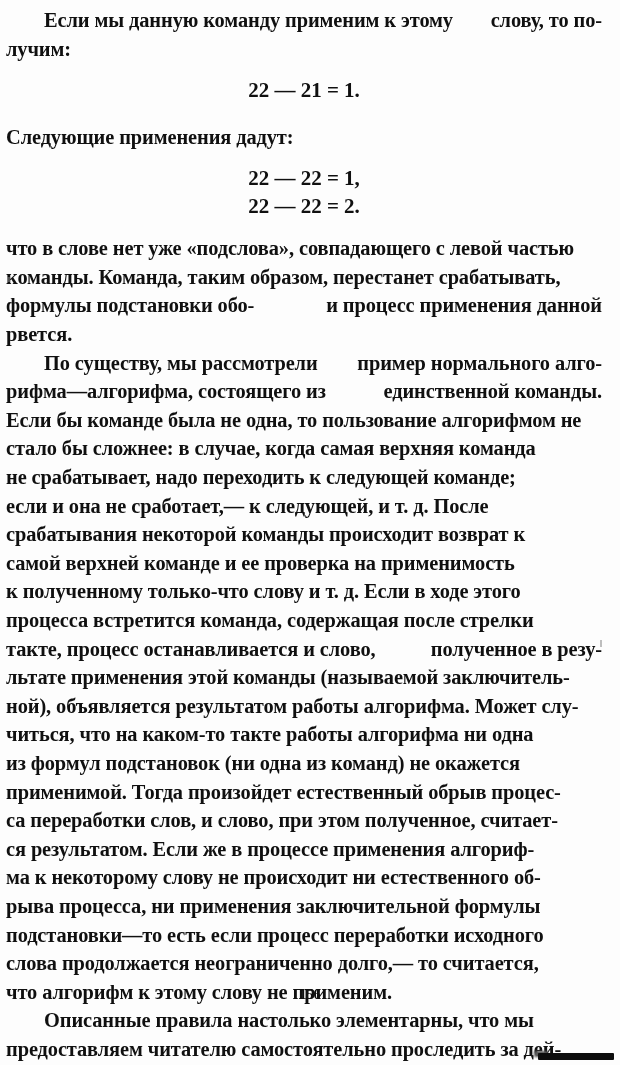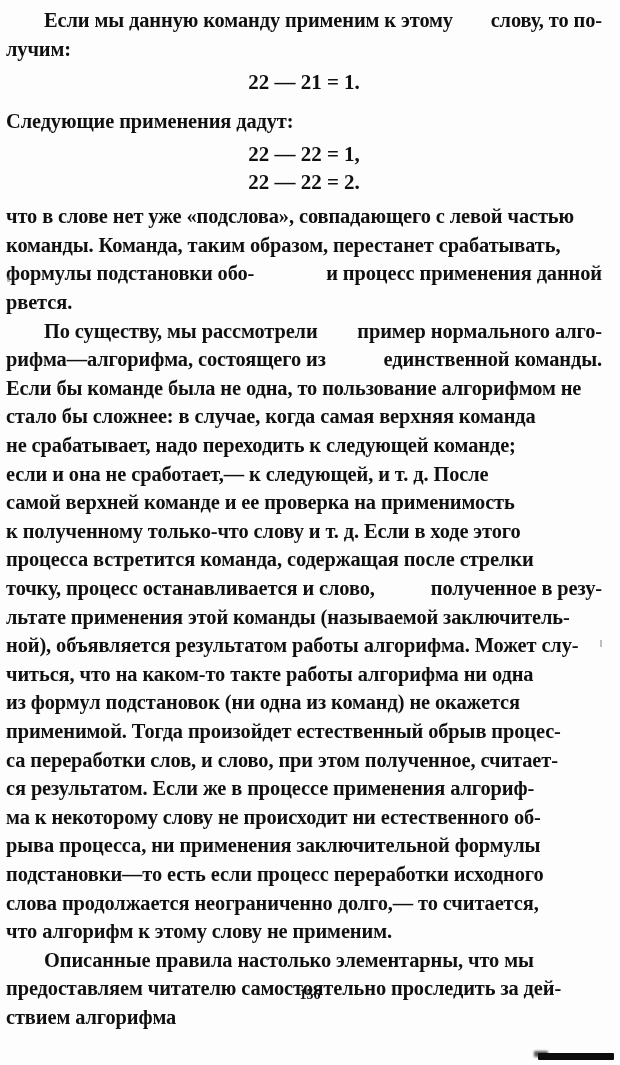--- a/index.html
+++ b/index.html
@@ -37,21 +37,21 @@
   .line.j {
     display: flex;
     justify-content: space-between;
     white-space: normal;
   }
   .line.j > span { white-space: pre; }
   .line.ind { padding-left: 38px; }
 
   
   .formula-block {
-    margin: 0;
+    margin: 8px;
     padding: 0;
   }
   .formula {
     font-size: 21px;
     line-height: 27.5px;
     font-weight: 700;
     text-align: center;
     white-space: pre;
     font-family: "Liberation Serif", "DejaVu Serif", serif;
   }
@@ -144,25 +144,26 @@
         <span>пример нормального алго-</span>
       </div>
       <div class="line j">
         <span>рифма—алгорифма, состоящего из</span>
         <span>единственной команды.</span>
       </div>
       <div class="line">Если бы команде была не одна, то пользование алгорифмом не</div>
       <div class="line">стало бы сложнее: в случае, когда самая верхняя команда</div>
       <div class="line">не срабатывает, надо переходить к следующей команде;</div>
       <div class="line">если и она не сработает,— к следующей, и  т. д. После</div>
+      <div class="line">срабатывания некоторой команды происходит возврат к</div>
       <div class="line">самой верхней команде и ее проверка на применимость</div>
       <div class="line">к полученному только-что слову и т. д. Если в ходе этого</div>
       <div class="line">процесса встретится команда, содержащая после стрелки</div>
       <div class="line j">
-        <span>точку, процесс останавливается и слово,</span>
+        <span>такте, процесс останавливается и слово,</span>
         <span>полученное в резу-</span>
       </div>
       <div class="line">льтате применения этой команды (называемой заключитель-</div>
       <div class="line">ной), объявляется результатом работы алгорифма. Может слу-</div>
       <div class="line">читься, что на каком-то такте работы алгорифма ни одна</div>
       <div class="line">из формул подстановок (ни одна из команд) не окажется</div>
       <div class="line">применимой. Тогда произойдет естественный обрыв процес-</div>
       <div class="line">са переработки слов, и слово, при этом полученное, считает-</div>
       <div class="line">ся результатом. Если же в процессе применения алгориф-</div>
       <div class="line">ма к некоторому слову не происходит ни естественного об-</div>

